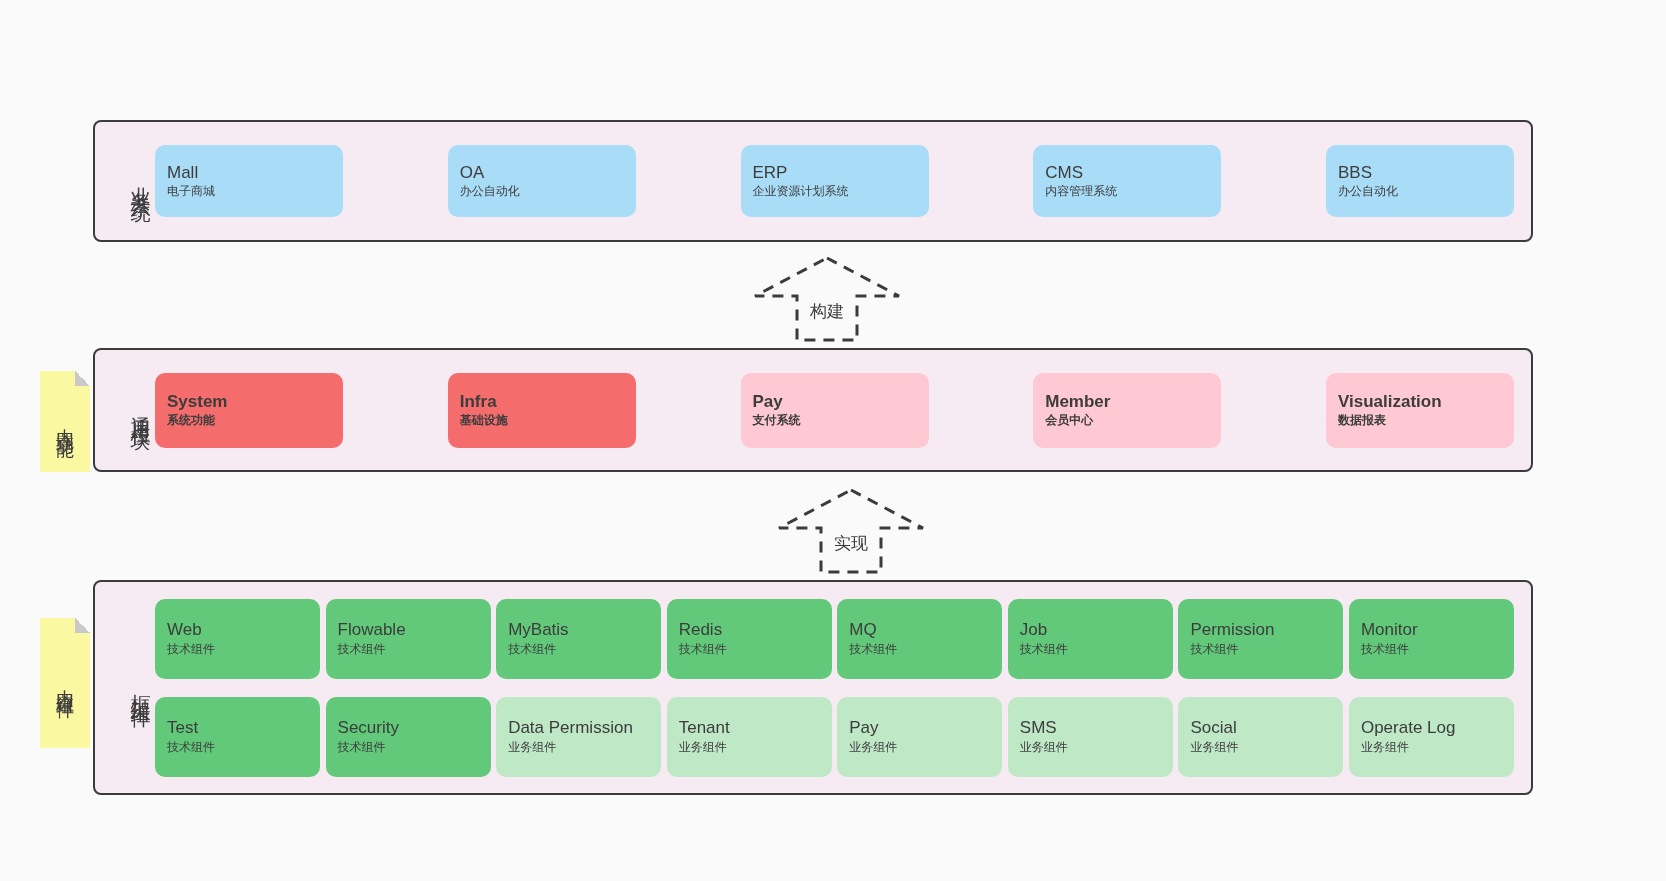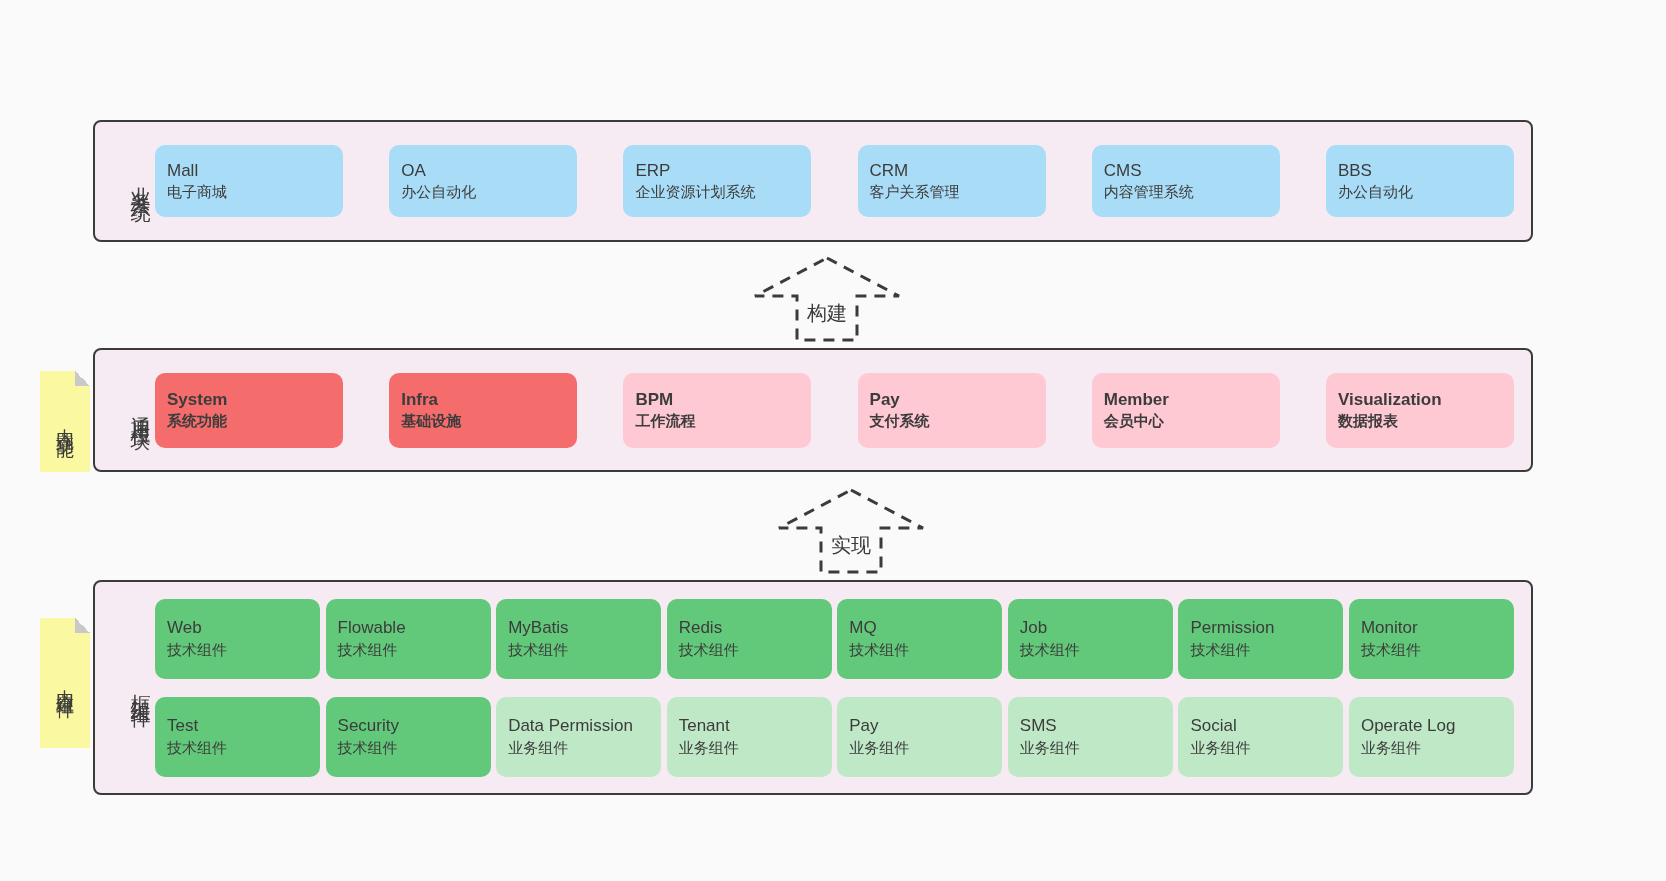--- a/index.html
+++ b/index.html
@@ -28,39 +28,39 @@
     margin-left:8px;
   }
   .boxes-area{flex:1;display:flex;flex-direction:column;justify-content:center;gap:18px;padding-right:17px;}
   .box-row{display:flex;justify-content:space-between;align-items:stretch;}
 
   .box{
     border-radius:10px;display:flex;flex-direction:column;justify-content:center;
     text-align:left;line-height:1.32;padding:4px 12px;
   }
   .box-title{font-size:17px;}
-  .box-sub{font-size:15px;}
+  .box-sub{font-size:12px;}
   .wide .box{width:188px;height:72px;}
   #layer-common .wide .box{height:75px;font-weight:bold;}
   .narrow .box{width:165px;height:80px;}
 
   .blue{background:var(--blue);}
   .red{background:var(--red);}
   .pink{background:var(--pink);}
   .green-dark{background:var(--green-dark);}
   .green-light{background:var(--green-light);}
 
   .arrow{position:absolute;width:150px;height:88px;}
   #arrow-build{left:752px;top:255px;}
   #arrow-implement{left:776px;top:487px;}
   .arrow svg{position:absolute;inset:0;}
   .arrow polygon{fill:none;stroke:var(--border);stroke-width:3;stroke-dasharray:11 8;}
   .arrow-label{
     position:absolute;left:50%;top:44px;transform:translateX(-50%);
-    background:var(--bg);padding:1px 3px;font-size:20px;color:var(--text);white-space:nowrap;
+    background:var(--bg);padding:1px 3px;font-size:17px;color:var(--text);white-space:nowrap;
   }
 
   .note{
     position:absolute;left:40px;width:50px;background:var(--yellow);
     display:flex;align-items:center;justify-content:center;
   }
   #note-features{top:371px;height:101px;}
   #note-components{top:618px;height:130px;}
   .fold{
     position:absolute;top:0;right:0;width:15px;height:15px;
@@ -86,24 +86,20 @@
   </div>
           <div class="box blue">
     <div class="box-title">OA</div>
     <div class="box-sub">办公自动化</div>
   </div>
           <div class="box blue">
     <div class="box-title">ERP</div>
     <div class="box-sub">企业资源计划系统</div>
   </div>
           <div class="box blue">
-    <div class="box-title">CRM</div>
-    <div class="box-sub">客户关系管理</div>
-  </div>
-          <div class="box blue">
     <div class="box-title">CMS</div>
     <div class="box-sub">内容管理系统</div>
   </div>
           <div class="box blue">
     <div class="box-title">BBS</div>
     <div class="box-sub">办公自动化</div>
   </div>
         </div>
     </div>
   </section>
@@ -121,24 +117,20 @@
       <div class="box-row">
           <div class="box red">
     <div class="box-title">System</div>
     <div class="box-sub">系统功能</div>
   </div>
           <div class="box red">
     <div class="box-title">Infra</div>
     <div class="box-sub">基础设施</div>
   </div>
           <div class="box pink">
-    <div class="box-title">BPM</div>
-    <div class="box-sub">工作流程</div>
-  </div>
-          <div class="box pink">
     <div class="box-title">Pay</div>
     <div class="box-sub">支付系统</div>
   </div>
           <div class="box pink">
     <div class="box-title">Member</div>
     <div class="box-sub">会员中心</div>
   </div>
           <div class="box pink">
     <div class="box-title">Visualization</div>
     <div class="box-sub">数据报表</div>

